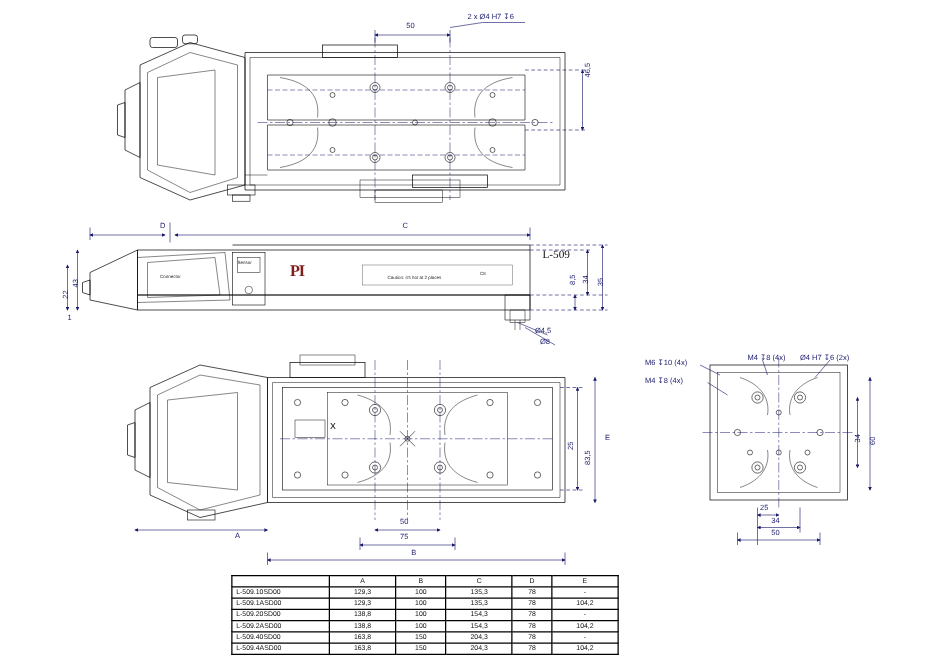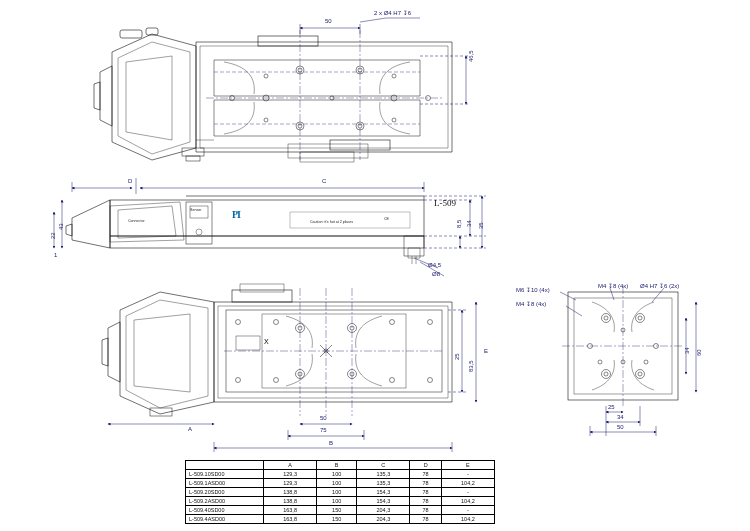--- a/index.html
+++ b/index.html
@@ -7,21 +7,21 @@
        font-family:"Liberation Sans",sans-serif;color:#000;}
   .wrap{position:absolute;inset:0;}
   svg{position:absolute;left:0;top:0;}
   .lblk{position:absolute;font-size:6px;color:#000;white-space:nowrap;}
   .tbl{position:absolute;left:185px;top:460px;width:310px;border-collapse:collapse;
        font-size:5.5px;color:#111;}
   .tbl td,.tbl th{border:0.5px solid #000;padding:0 2px;height:8px;line-height:8px;
        text-align:center;font-weight:normal;}
   .tbl td.first,.tbl th.first{text-align:left;width:72px;padding-left:3px;}
   .tbl th{font-weight:normal;}
-  .piLogo{position:absolute;font-size:10px;font-weight:bold;letter-spacing:-1px;color:#0369a1;
+  .piLogo{position:absolute;font-size:13px;font-weight:bold;letter-spacing:-1px;color:#7f1d1d;
           font-family:"Liberation Serif",serif;}
   .l509{position:absolute;font-size:9px;color:#111;font-family:"Liberation Serif",serif;}
   .tiny{position:absolute;font-size:3.6px;color:#222;white-space:nowrap;}
   .dimtxt{position:absolute;font-size:6px;color:#1a1a6e;white-space:nowrap;}
 </style>
 </head>
 <body>
 
 <div class="wrap">
 

